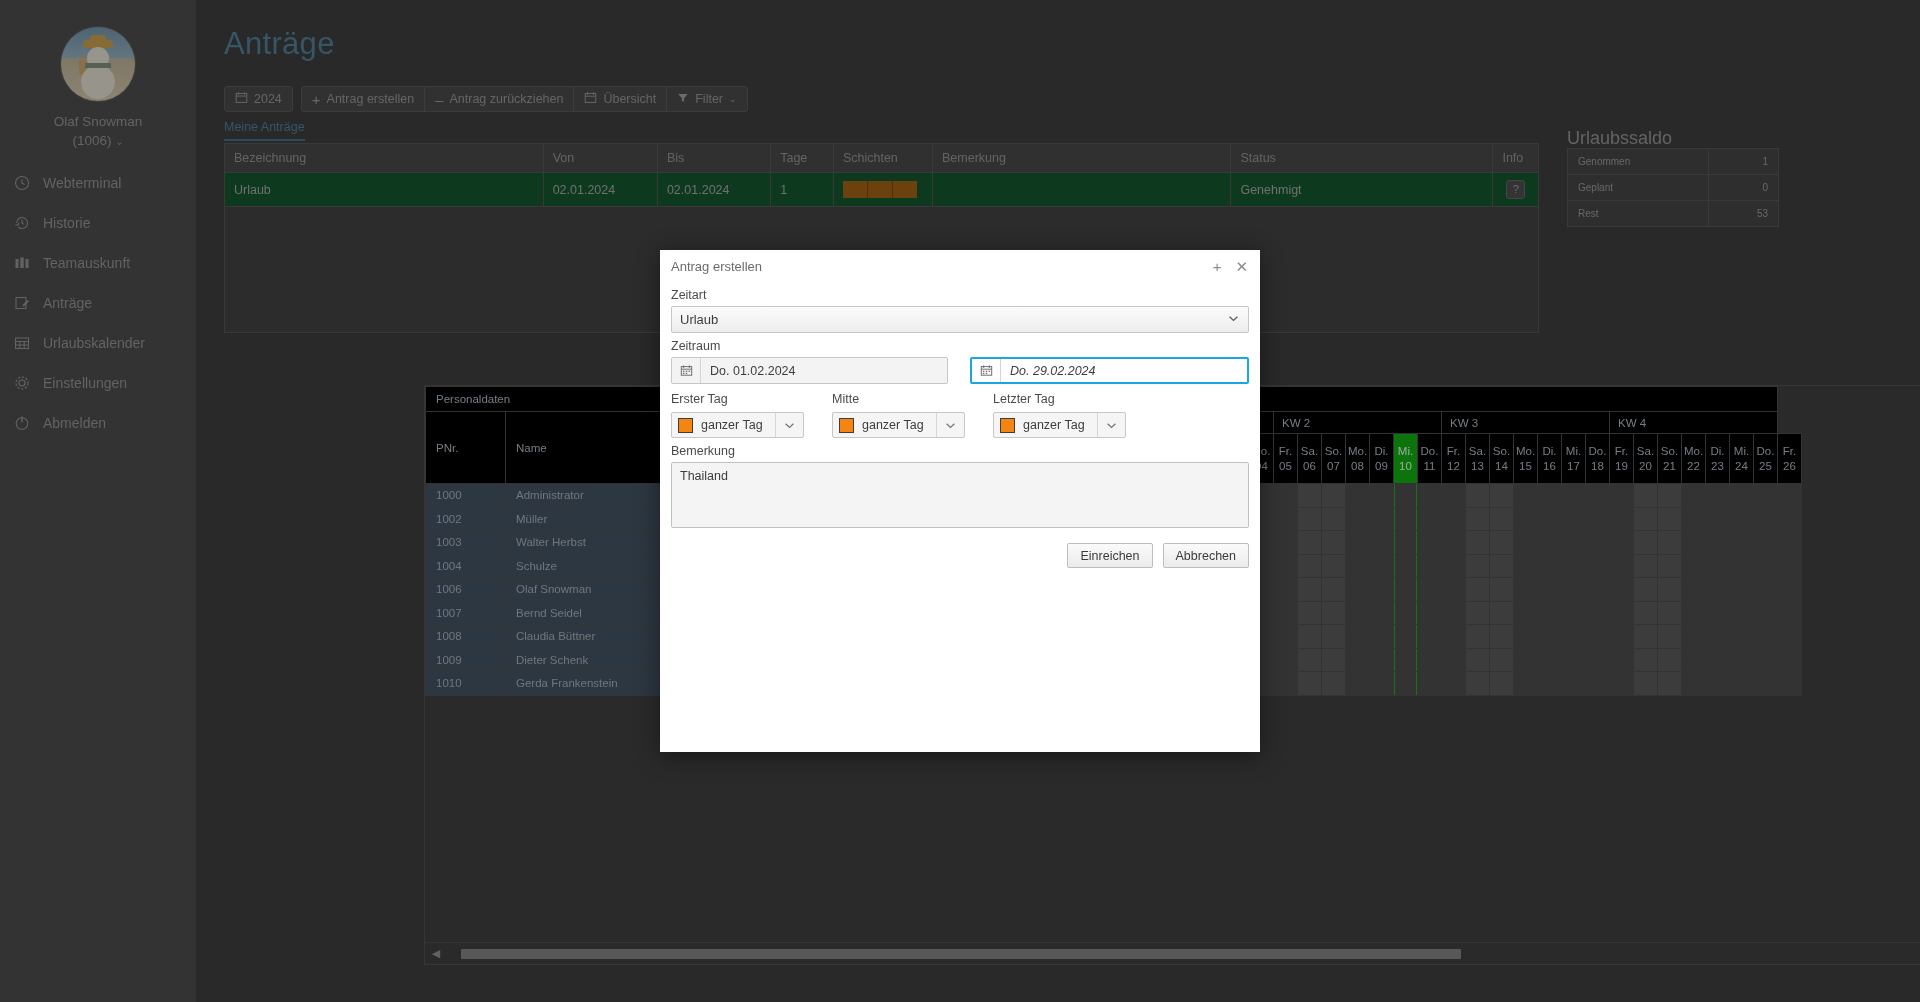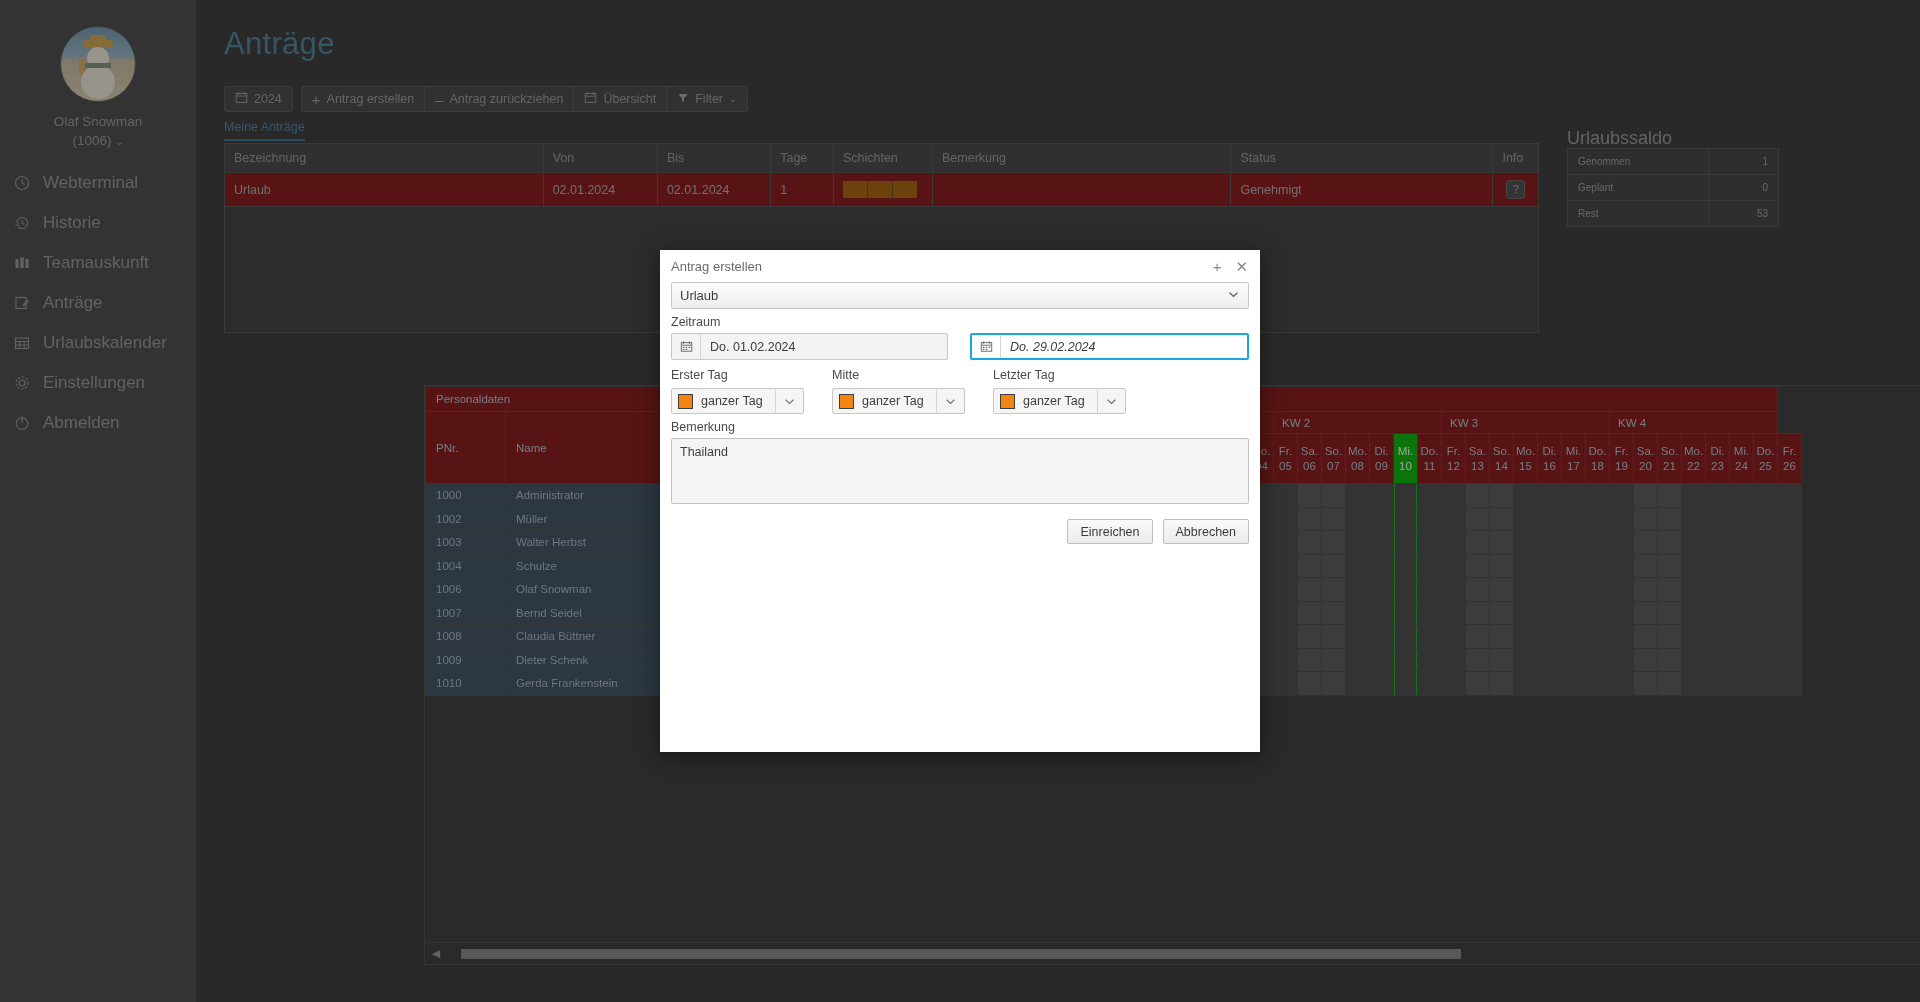--- a/index.html
+++ b/index.html
@@ -57,21 +57,21 @@
   }
   #sidebar .username {
     text-align:center; font-size:13.5px; line-height:19px;
     color:#8e8e8e; margin-top:10px;
   }
   #sidebar .username .chev { font-size:10px; }
   #nav { margin-top:22px; }
   .nav-item {
     display:flex; align-items:center; gap:13px;
     height:20px; margin-bottom:20px; padding-left:14px;
-    font-size:17px; color:#8d8d8d; cursor:pointer;
+    font-size:14px; color:#8d8d8d; cursor:pointer;
   }
   .nav-item .ic { width:16px; height:16px; flex:0 0 16px; display:block; }
   .nav-item .ic svg { display:block; }
   
   #main {
     flex:1; background:#3b3b3b; position:relative;
     padding:0; overflow:hidden;
   }
   #content-inner { position:absolute; inset:0; }
   h1#page-title {
@@ -96,21 +96,21 @@
     position:absolute; left:28px; top:120px; font-size:12.5px;
   }
   .tab-active {
     color:#4e7b92; padding-bottom:5px; border-bottom:2px solid #3f6e86;
     display:inline-block;
   }
   
   #req-table {
     position:absolute; left:28px; top:143px; width:1315px;
     border-collapse:collapse; font-size:12.5px; color:#8f8f8f;
-    background:#7f1d1d;
+    background:#14532d;
   }
   #req-table th {
     text-align:left; font-weight:400; padding:7px 9px;
     border:1px solid #525252; color:#8f8f8f; background:#464646;
     height:25px;
   }
   #req-table td {
     padding:7px 9px; border:1px solid #525252; height:28px; color:#a0a0a0;
   }
   .col-bez { width:315px; }
@@ -152,21 +152,21 @@
   #gantt {
     position:absolute; left:228px; top:385px; width:1650px; height:580px;
     background:#3d3d3d; border:1px solid #4e4e4e; overflow:hidden;
   }
   #gantt-scroll { position:absolute; inset:0 0 22px 0; overflow:hidden; }
   table.gantt {
     border-collapse:collapse; font-size:11.5px; color:#9fa8b5;
     table-layout:fixed;
   }
   table.gantt th, table.gantt td { border:1px solid #4a4a4a; padding:0; }
-  .hdr-cell { background:#7f1d1d; color:#aab4c1; font-weight:400; }
+  .hdr-cell { background:#000000; color:#aab4c1; font-weight:400; }
   .pd-head { height:25px; text-align:left; padding-left:10px !important; }
   .month-head { height:25px; text-align:left; padding-left:10px !important; }
   .kw-head { height:22px; text-align:left; padding-left:8px !important;margin-top:12px; }
   .day-head { height:50px; text-align:center; font-weight:400; line-height:15px; }
   .day-head.today { background:#11a611; color:#e2f2e2; }
   .col-pnr { width:80px; }
   .col-name { width:168px; }
   .col-day { width:24px; }
   td.pnr, td.name {
     background:#41505f; color:#9fa8b5; height:23.5px;
@@ -1012,20 +1012,21 @@
 
 <div id="modal">
   <div id="modal-head">
     <span>Antrag erstellen</span>
     <span class="sp"></span>
     <span class="mh-btn">+</span>
     <span class="mh-btn">✕</span>
   </div>
   <div id="modal-body">
 
+    <div class="fld-label">Zeitart</div>
     <div class="select-big">
       <span>Urlaub</span>
       <span class="sp"></span>
       <span><svg class="chev-svg" viewBox="0 0 16 16">
               <path d="M3.2 5.8L8 10.4l4.8-4.6" fill="none" stroke="#5d5d5d" stroke-width="1.6"></path>
             </svg></span>
     </div>
 
     <div class="fld-label">Zeitraum</div>
     <div class="row-dates">

